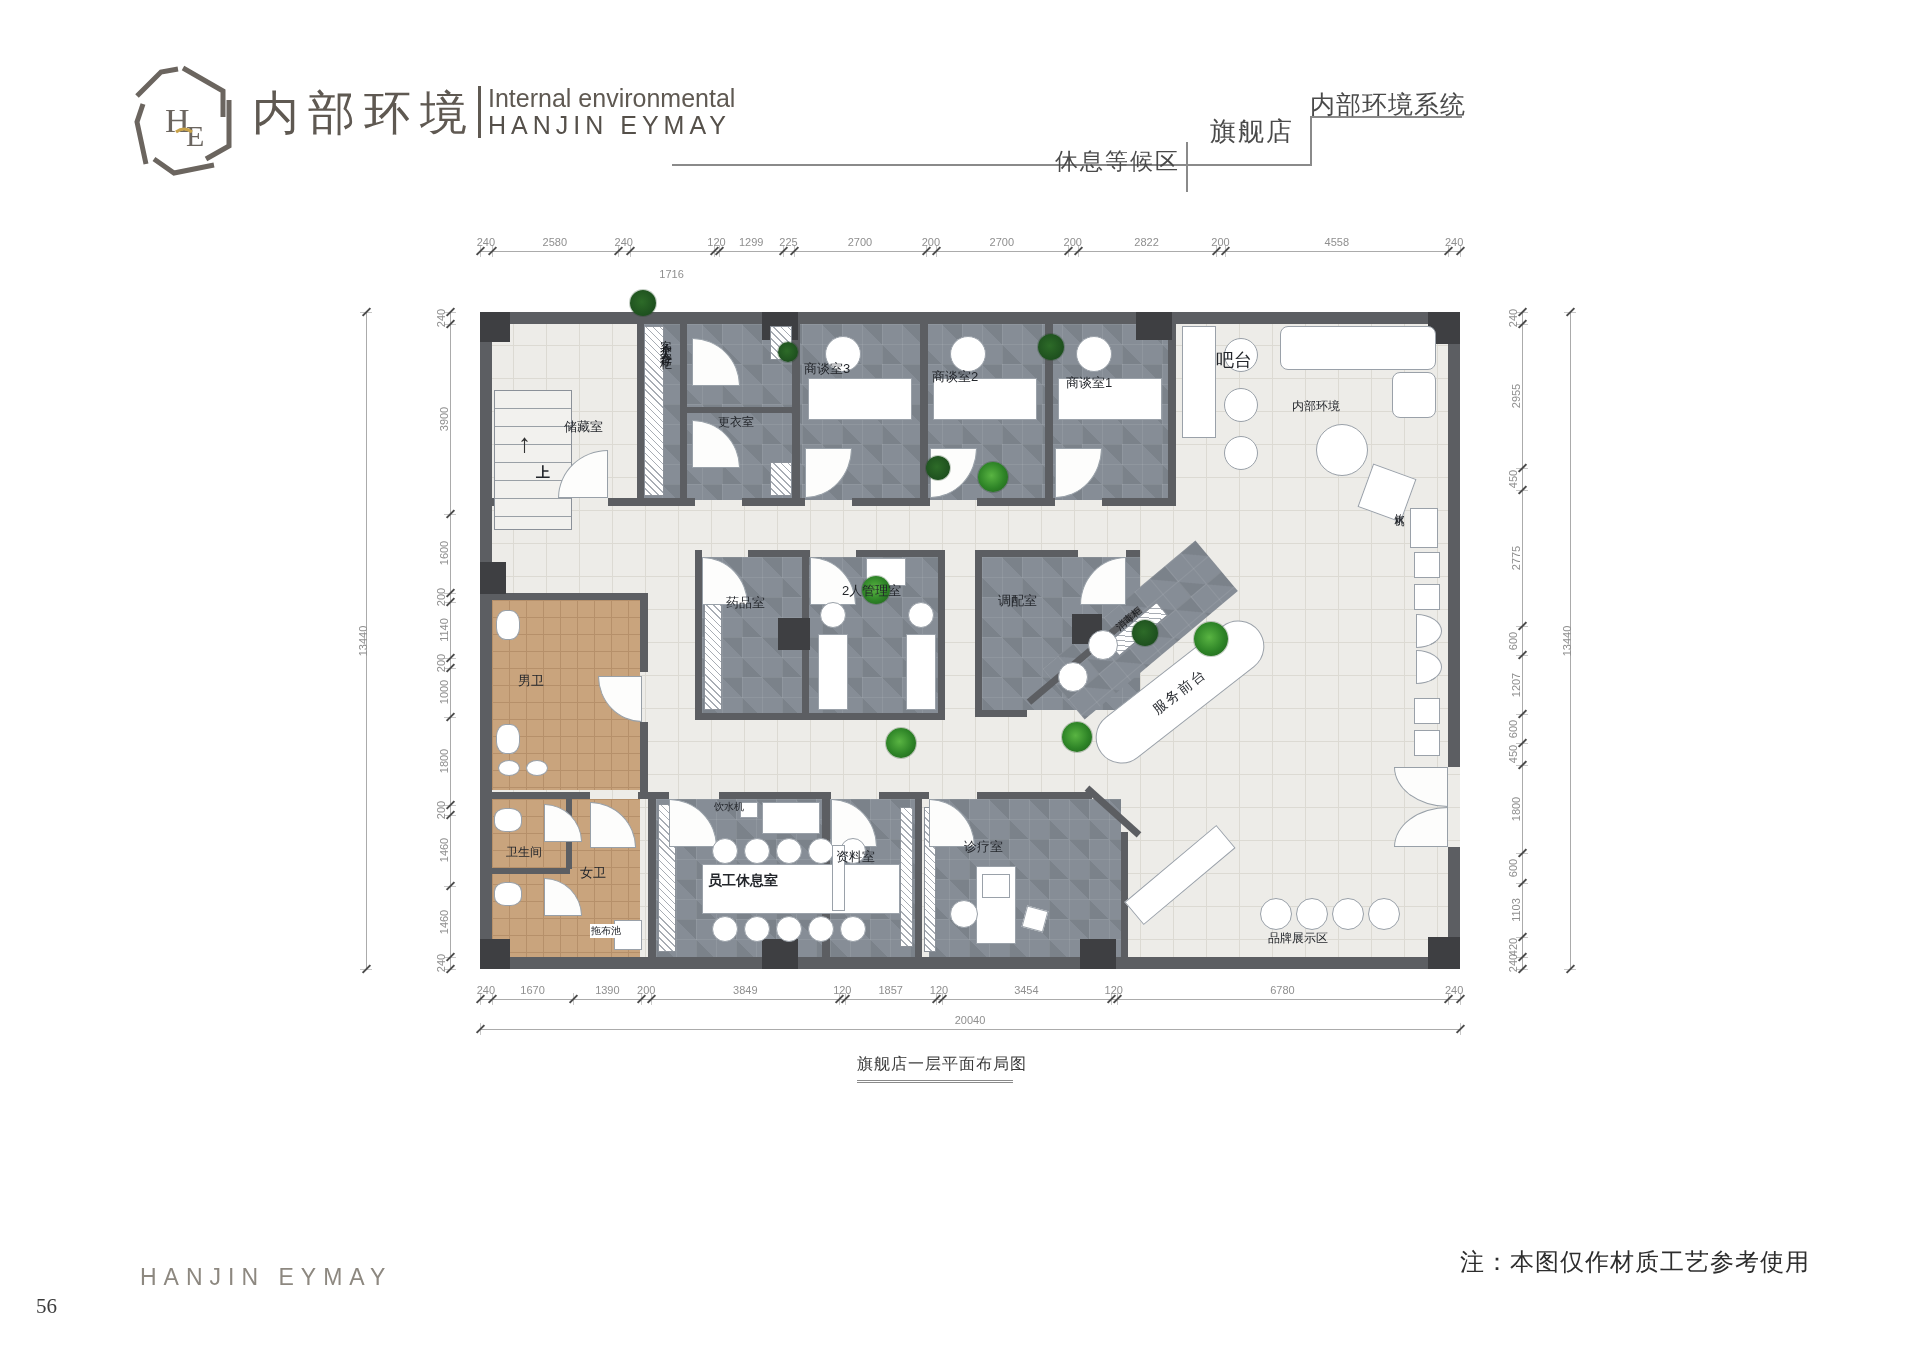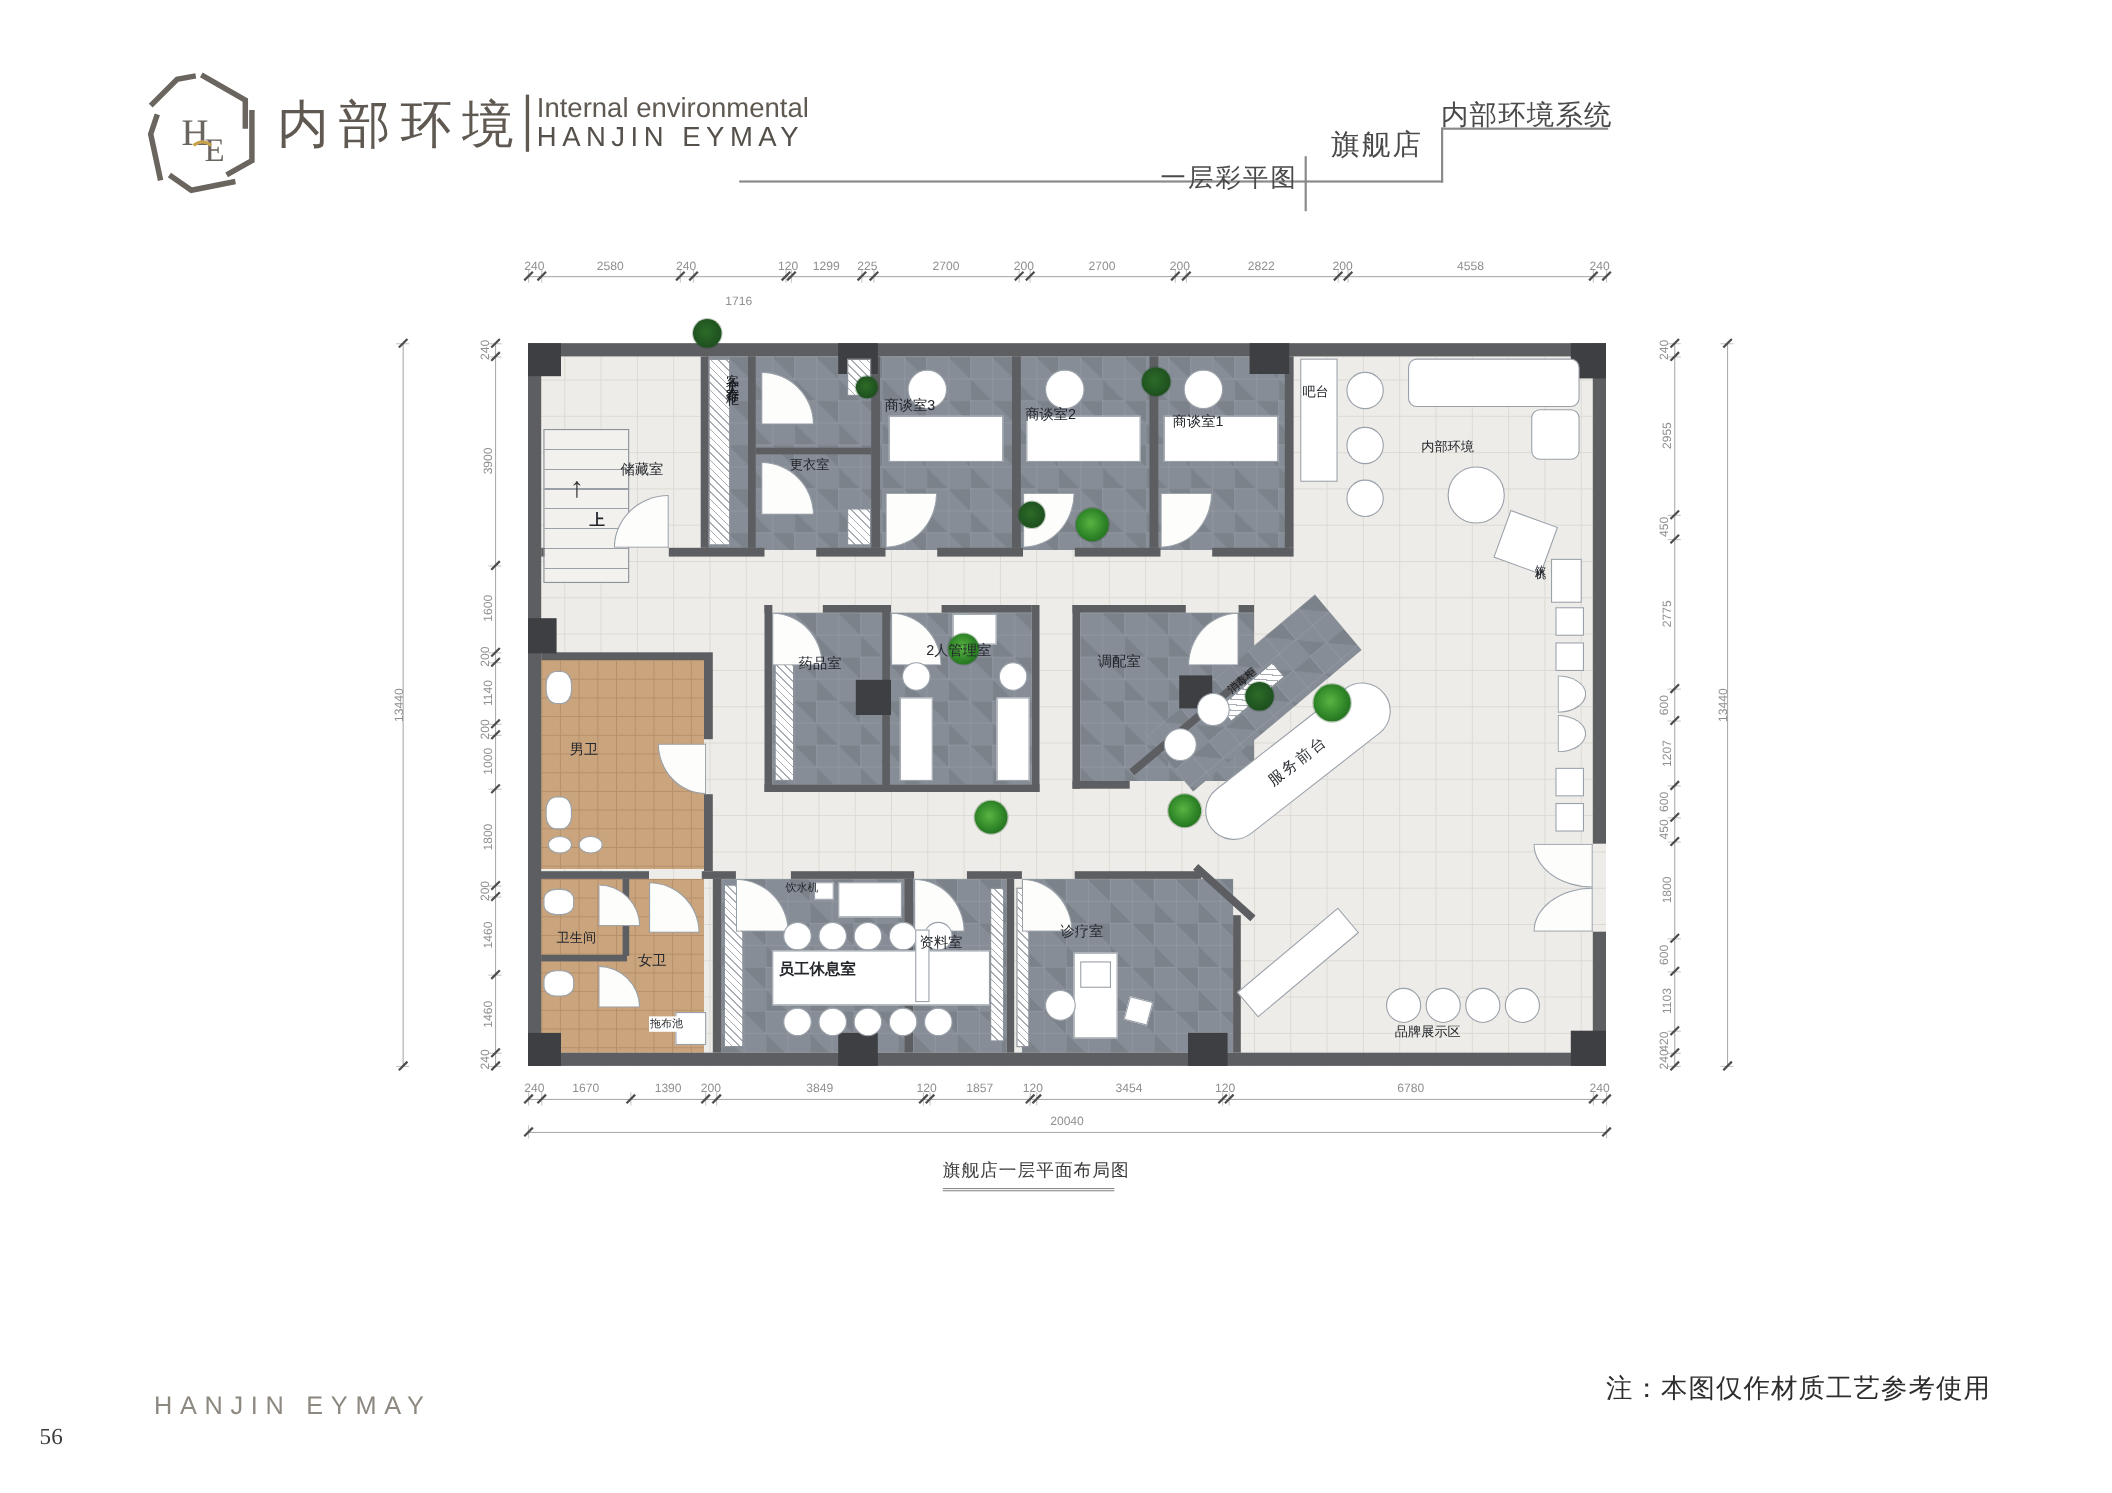--- a/index.html
+++ b/index.html
@@ -68,21 +68,21 @@
   <div class="lbl" style="left:488px;top:111px;font-size:25px;letter-spacing:5px;color:#55504a;">HANJIN EYMAY</div>
 
   <div class="hline" style="left:672px;top:164px;width:516px;"></div>
   <div class="vline" style="left:1186px;top:142px;height:50px;"></div>
   <div class="hline" style="left:1186px;top:164px;width:126px;"></div>
   <div class="vline" style="left:1310px;top:116px;height:50px;"></div>
   <div class="hline" style="left:1310px;top:116px;width:152px;"></div>
 
   <div class="lbl serif" style="left:1310px;top:88px;font-size:25px;color:#4a4a4a;letter-spacing:1px;">内部环境系统</div>
   <div class="lbl serif" style="left:1210px;top:114px;font-size:26px;color:#4a4a4a;letter-spacing:2px;">旗舰店</div>
-  <div class="lbl serif" style="left:1044px;top:146px;width:136px;text-align:right;font-size:23px;color:#4a4a4a;letter-spacing:2px;">一层彩平图</div>
+  <div class="lbl serif" style="left:1044px;top:146px;width:136px;text-align:right;font-size:23px;color:#4a4a4a;letter-spacing:2px;">休息等候区</div>
 
   <div class="dim" id="dim-top" style="left:480px;top:228px;width:980px;height:26px;">
       <div class="dline" style="left: 0px; top: 23px; width: 980px; height: 1px;"></div>
       <div class="dguide" style="left: 0px; top: 17px; width: 1px; height: 12px;"></div>
       <div class="tick" style="left: -5px; top: 22px;"></div>
       <div class="dguide" style="left: 11.7365px; top: 17px; width: 1px; height: 12px;"></div>
       <div class="tick" style="left: 6.73653px; top: 22px;"></div>
       <div class="dguide" style="left: 137.904px; top: 17px; width: 1px; height: 12px;"></div>
       <div class="tick" style="left: 132.904px; top: 22px;"></div>
       <div class="dguide" style="left: 149.641px; top: 17px; width: 1px; height: 12px;"></div>
@@ -472,21 +472,21 @@
     <div class="plant" style="left:714px;top:310px;width:34px;height:34px;"></div>
     <div class="plant" style="left:582px;top:410px;width:30px;height:30px;"></div>
     <div class="plant" style="left:406px;top:416px;width:30px;height:30px;"></div>
 
     <div class="lbl" style="left:84px;top:106px;font-size:13px;">储藏室</div>
     <div class="lbl vtext" style="left:177px;top:18px;height:160px;font-size:12px;color:#16181c;">客户个人寄存柜</div>
     <div class="lbl" style="left:238px;top:102px;font-size:12px;">更衣室</div>
     <div class="lbl" style="left:324px;top:48px;font-size:13px;">商谈室3</div>
     <div class="lbl" style="left:452px;top:56px;font-size:13px;">商谈室2</div>
     <div class="lbl" style="left:586px;top:62px;font-size:13px;">商谈室1</div>
-    <div class="lbl" style="left:704px;top:36px;font-size:12px;">吧台</div>
+    <div class="lbl" style="left:704px;top:36px;font-size:18px;padding-left:32px;">吧台</div>
     <div class="lbl" style="left:812px;top:86px;font-size:12px;">内部环境</div>
     <div class="lbl vtext" style="left:912px;top:194px;font-size:10px;letter-spacing:1px;">饮水机</div>
     <div class="lbl" style="left:246px;top:282px;font-size:13px;">药品室</div>
     <div class="lbl" style="left:362px;top:270px;font-size:13px;">2人管理室</div>
     <div class="lbl" style="left:518px;top:280px;font-size:13px;">调配室</div>
     <div class="lbl" style="left:634px;top:300px;font-size:10px;transform:rotate(-40deg);color:#16181c;">消毒柜</div>
     <div class="lbl" style="left:38px;top:348px;font-size:13px;margin-top:12px;">男卫</div>
     <div class="lbl" style="left:26px;top:532px;font-size:12px;">卫生间</div>
     <div class="lbl" style="left:100px;top:552px;font-size:13px;">女卫</div>
     <div class="lbl" style="left:110px;top:612px;font-size:10px;background:#fff;padding:0 1px;">拖布池</div>

